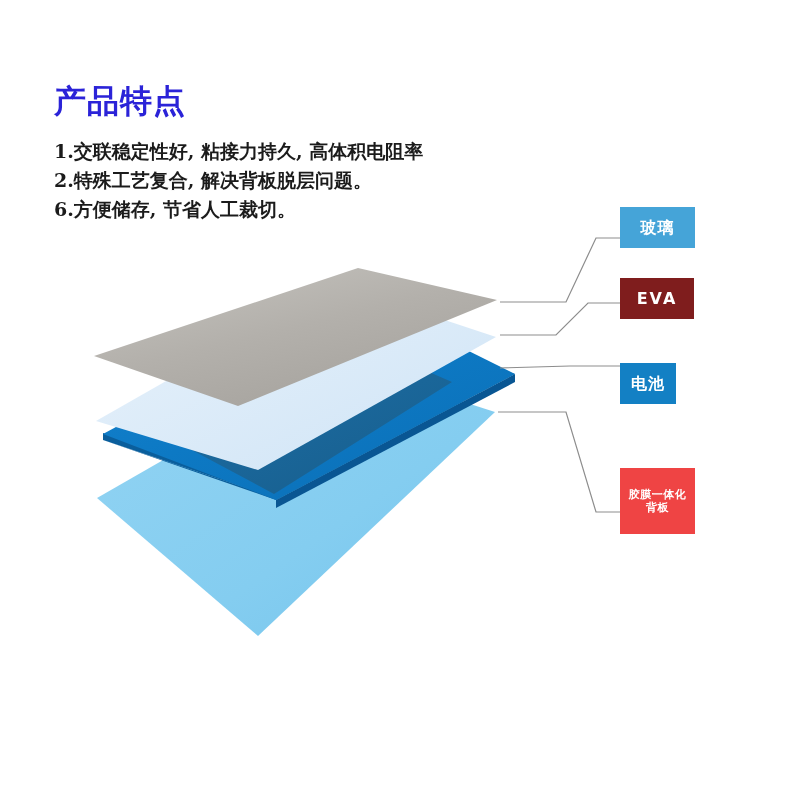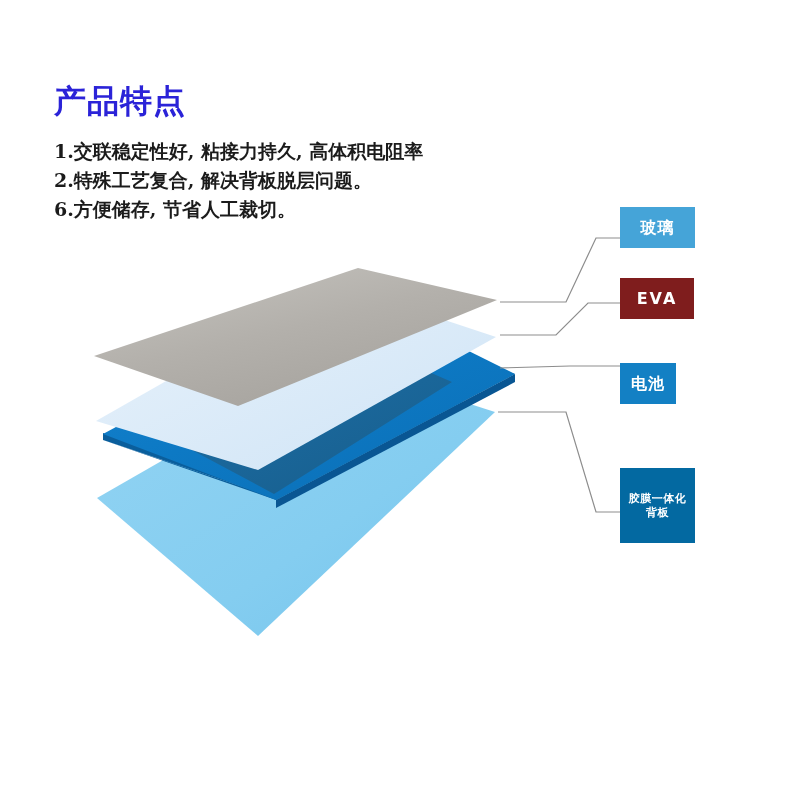--- a/index.html
+++ b/index.html
@@ -93,22 +93,22 @@
   #callout-cell {
     left: 620px; top: 345px;
     width: 56px; height: 41px;
     background: #1380c4;
     font-size: 16px;
     letter-spacing: 1px;
     margin-top: 18px;
   }
   #callout-backsheet {
     left: 620px; top: 468px;
-    width: 75px; height: 75px;
-    background: #0369a1;
+    width: 75px; height: 66px;
+    background: #ef4444;
     font-size: 11px;
     letter-spacing: 0.5px;
     padding: 0 4px;
   }
 </style>
 </head>
 <body>
 
 <div id="slide">
 

